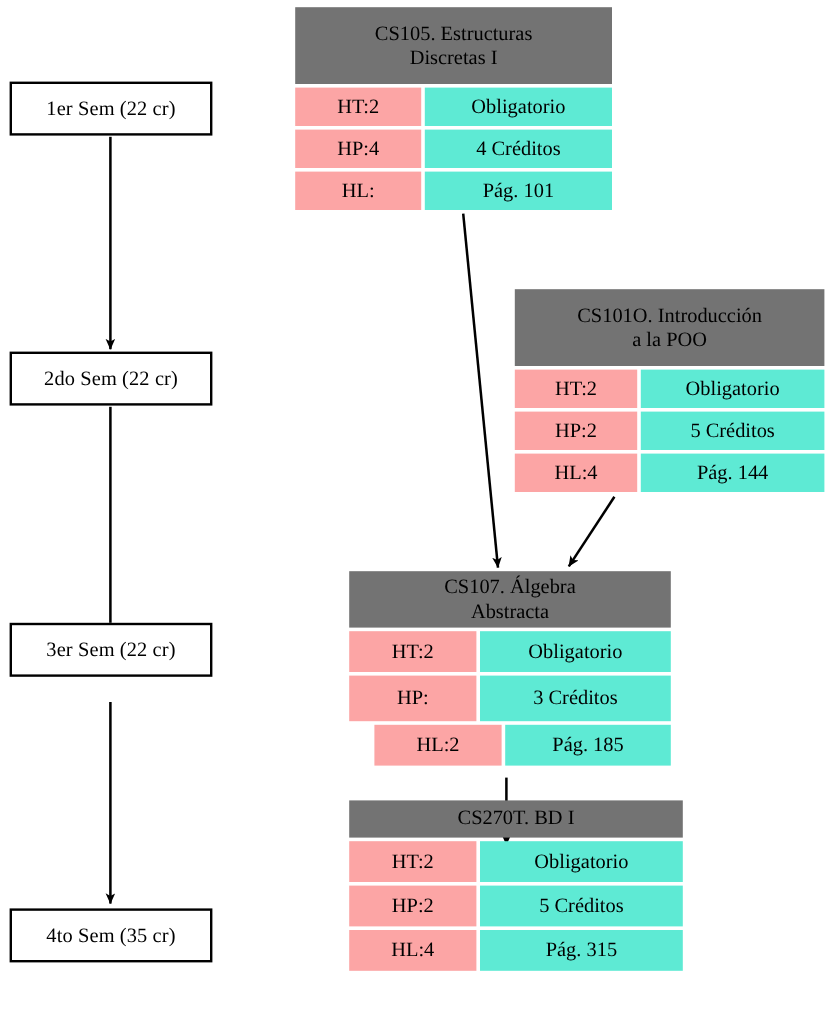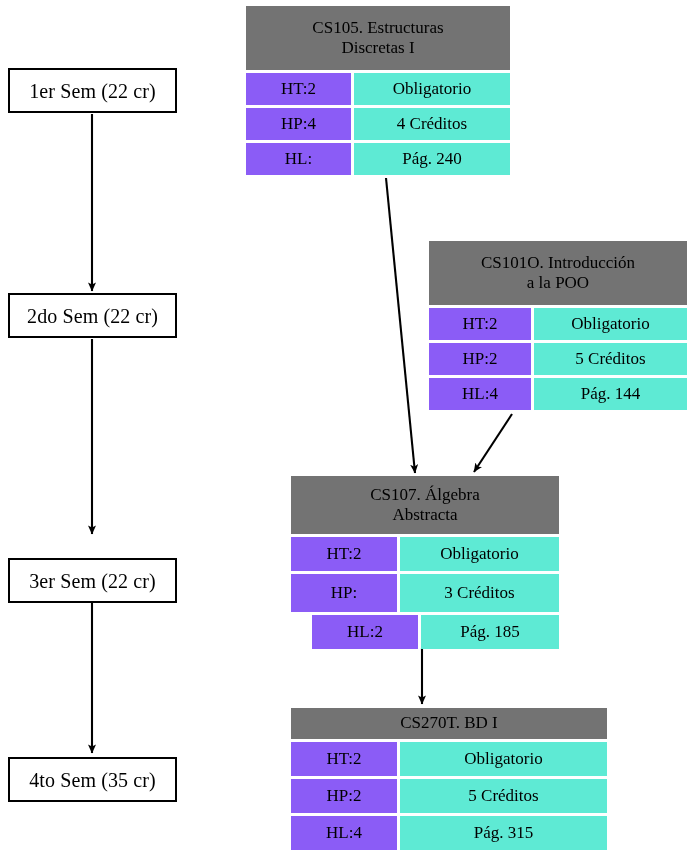--- a/index.html
+++ b/index.html
@@ -8,21 +8,21 @@
   #stage{position:absolute;inset:0;width:695px;height:853px;}
 
   
   .sem-box{
     position:absolute;
     width:169px;height:45px;
     box-sizing:border-box;
     border:2px solid #000000;
     background:#ffffff;
     display:flex;align-items:center;justify-content:center;
-    font-size:20px;line-height:1;
+    font-size:17px;line-height:1;
     letter-spacing:0.1px;
     white-space:nowrap;
   }
 
   
   .course{
     position:absolute;
     box-sizing:border-box;
   }
   .c-head{
@@ -32,21 +32,21 @@
     font-size:17px;line-height:1.18;
     padding:2px 4px;
     box-sizing:border-box;
   }
   .c-row{
     display:flex;
     margin-top:3px;
     height:32px;
   }
   .c-left{
-    background:#8b5cf6;
+    background:#fca5a5;
     display:flex;align-items:center;justify-content:center;
     font-size:17px;
     box-sizing:border-box;
   }
   .c-right{
     background:#5eead4;
     display:flex;align-items:center;justify-content:center;
     font-size:17px;
     box-sizing:border-box;
     margin-left:3px;
@@ -77,21 +77,21 @@
       <line x1="422" y1="648" x2="422" y2="704"></line>
     </g>
   </svg>
 
   <div class="sem-box" style="left:8px;top:68px;">
     <span>1er Sem (22 cr)</span>
   </div>
   <div class="sem-box" style="left:8px;top:293px;">
     <span>2do Sem (22 cr)</span>
   </div>
-  <div class="sem-box" style="left:8px;top:558px;">
+  <div class="sem-box" style="left:8px;top:519px;">
     <span>3er Sem (22 cr)</span>
   </div>
   <div class="sem-box" style="left:8px;top:757px;">
     <span>4to Sem (35 cr)</span>
   </div>
 
   <div class="course" style="left:246px;top:6px;width:264px;">
     <div class="c-head" style="height:64px;">
       <div>
         <div>CS105. Estructuras</div>
@@ -101,21 +101,21 @@
     <div class="c-row">
       <div class="c-left" style="width:105px;">HT:2</div>
       <div class="c-right">Obligatorio</div>
     </div>
     <div class="c-row">
       <div class="c-left" style="width:105px;">HP:4</div>
       <div class="c-right">4 Créditos</div>
     </div>
     <div class="c-row">
       <div class="c-left" style="width:105px;text-align:right;">HL:</div>
-      <div class="c-right">Pág. 240</div>
+      <div class="c-right">Pág. 101</div>
     </div>
   </div>
 
   <div class="course" style="left:429px;top:241px;width:258px;">
     <div class="c-head" style="height:64px;">
       <div>
         <div>CS101O. Introducción</div>
         <div>a la POO</div>
       </div>
     </div>
@@ -127,41 +127,41 @@
       <div class="c-left" style="width:102px;">HP:2</div>
       <div class="c-right">5 Créditos</div>
     </div>
     <div class="c-row">
       <div class="c-left" style="width:102px;">HL:4</div>
       <div class="c-right">Pág. 144</div>
     </div>
   </div>
 
   <div class="course" style="left:291px;top:476px;width:268px;">
-    <div class="c-head" style="height:58px;">
+    <div class="c-head" style="height:47px;">
       <div>
         <div>CS107. Álgebra</div>
         <div>Abstracta</div>
       </div>
     </div>
     <div class="c-row" style="height:34px;">
       <div class="c-left" style="width:106px;">HT:2</div>
       <div class="c-right">Obligatorio</div>
     </div>
     <div class="c-row" style="height:38px;">
       <div class="c-left" style="width:106px;">HP:</div>
       <div class="c-right">3 Créditos</div>
     </div>
     <div class="c-row" style="height:34px;">
       <div class="c-left" style="width:106px;margin-left:21px;">HL:2</div>
       <div class="c-right">Pág. 185</div>
     </div>
   </div>
 
-  <div class="course" style="left:291px;top:708px;width:316px;">
+  <div class="course" style="left:291px;top:667px;width:278px;">
     <div class="c-head" style="height:31px;">
       <div>
         <div>CS270T. BD I</div>
       </div>
     </div>
     <div class="c-row" style="height:34px;">
       <div class="c-left" style="width:106px;">HT:2</div>
       <div class="c-right">Obligatorio</div>
     </div>
     <div class="c-row" style="height:34px;">

